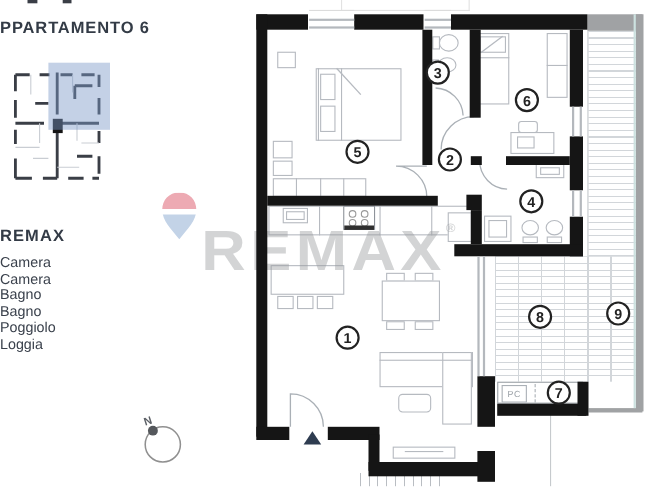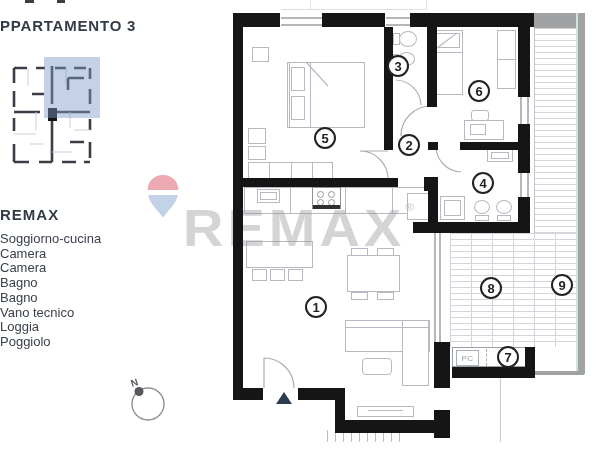--- a/index.html
+++ b/index.html
@@ -52,21 +52,21 @@
   .dark{background:#2f2f2f;z-index:12;}
   .tri{position:absolute;left:276px;top:392px;width:0;height:0;z-index:32;
       border-left:8px solid transparent;border-right:8px solid transparent;
       border-bottom:12px solid #2e3c50;}
 </style>
 </head>
 <body>
 
 <div class="page">
 
-  <div class="title">PPARTAMENTO 3</div>
+  <div class="title">PPARTAMENTO 6</div>
 
   <div class="frag" style="left:25px;top:0;width:9px;height:3px"></div>
   <div class="frag" style="left:57px;top:0;width:8px;height:3px"></div>
 
   <svg class="minimap" width="84" height="102" viewBox="0 0 84 102">
     <g stroke="#3a3e46" stroke-width="2.6" fill="none">
       <path d="M4,4 h13 M26,4 h9 M45,4 h11 M64,4 h12"></path>
       <path d="M4,4 v15 M4,27 v16 M4,54 v13 M4,80 v18"></path>
       <path d="M4,98 h15 M29,98 h13 M52,98 h14 M74,98 h6"></path>
       <path d="M80,4 v11 M80,25 v15 M80,55 v11 M80,78 v16"></path>
@@ -76,28 +76,26 @@
     </g>
     <rect x="38" y="44" width="9" height="13" fill="#151515"></rect>
     <g stroke="#c9cdd3" stroke-width="1" fill="none">
       <path d="M18,4 v18 M56,4 v16 M26,48 v18 M4,70 h22 M60,48 v16 M80,66 h-16 M20,80 h14 M42,88 h20"></path>
     </g>
   </svg>
   <div class="mini-blue"></div>
 
   <div class="legend-head">REMAX</div>
   <ul class="legend-list">
-    <li>Soggiorno-cucina</li>
     <li>Camera</li>
     <li>Camera</li>
     <li>Bagno</li>
     <li>Bagno</li>
-    <li>Vano tecnico</li>
+    <li>Poggiolo</li>
     <li>Loggia</li>
-    <li>Poggiolo</li>
   </ul>
 
   <svg class="compass" width="46" height="50" viewBox="0 0 46 50">
     <circle cx="22" cy="30" r="16" fill="none" stroke="#909090" stroke-width="1.4"></circle>
     <circle cx="13" cy="17.5" r="4.5" fill="#55585c"></circle>
     <text x="5" y="12" font-size="10" font-weight="bold" fill="#5c6066" transform="rotate(-18 9 9)">N</text>
   </svg>
 
   <svg class="wm-balloon" width="34" height="43" viewBox="0 0 34 43">
     <defs>

